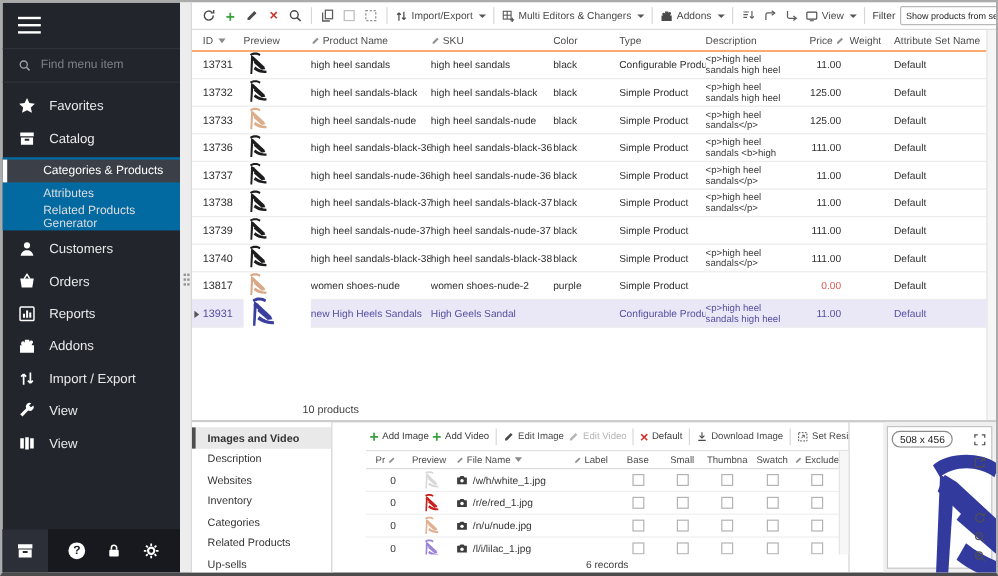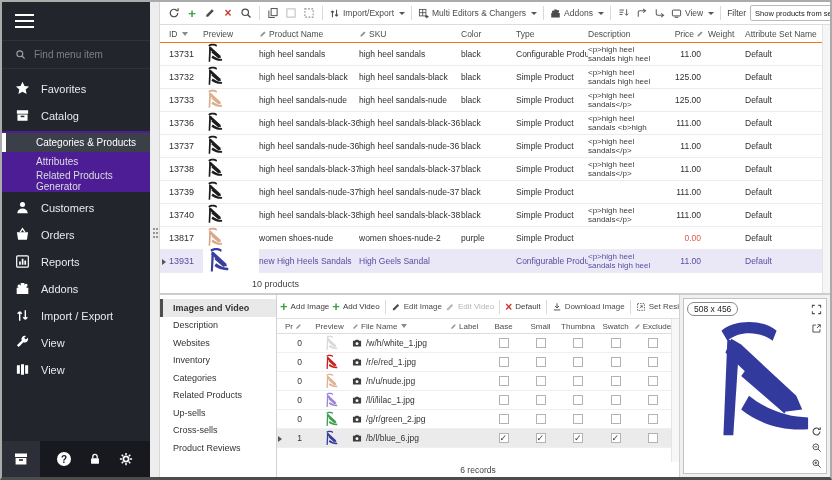--- a/index.html
+++ b/index.html
@@ -10,21 +10,21 @@
 
   
   .sidebar{width:148px;flex:none;background:#22252c;color:#e9eaec;display:flex;flex-direction:column;font-size:11px;}
   .hamburger{height:38px;flex:none;display:flex;align-items:center;padding-left:13px;cursor:pointer;}
   .hbar{width:19px;height:2px;background:#fff;box-shadow:0 -6px 0 #fff,0 6px 0 #fff;}
   .menu-search{height:29px;flex:none;display:flex;align-items:center;gap:8px;padding:0 13px;border-top:1px solid #2f323a;border-bottom:1px solid #2f323a;color:#7c8087;font-size:10px;}
   .menu-search svg{width:11px;height:11px;color:#9ea2a8;}
   .nav{flex:1;padding-top:6px;}
   .nav-item{height:27px;display:flex;align-items:center;gap:11px;padding-left:13px;cursor:pointer;}
   .nav-item svg{width:15px;height:15px;color:#fff;flex:none;}
-  .submenu{background:#4c1d95;margin:2px 0;padding:2px 0;}
+  .submenu{background:#0369a1;margin:2px 0;padding:2px 0;}
   .sub-item{height:19px;display:flex;align-items:center;padding-left:34px;font-size:10px;color:#dcdde0;position:relative;cursor:pointer;}
   .sub-item.selected{background:#3b3f47;color:#fff;}
   .sub-item.selected::before{content:"";position:absolute;left:0;top:0;bottom:0;width:4px;background:#fff;}
   .sidebar-bottom{height:36px;flex:none;background:#17191e;display:flex;align-items:stretch;}
   .sb-active{width:38px;background:#2c2f37;display:flex;align-items:center;justify-content:center;}
   .sb-active svg{width:16px;height:16px;color:#fff;}
   .sb-rest{flex:1;display:flex;justify-content:space-evenly;align-items:center;}
   .sb-rest svg{width:14px;height:14px;color:#fff;}
   .help-circle{width:14px;height:14px;border-radius:50%;background:#fff;color:#17191e;font-size:10px;font-weight:bold;display:flex;align-items:center;justify-content:center;}
 
@@ -67,21 +67,21 @@
   .pricecell.zero{color:#e2574f;}
   .shoe{display:inline-flex;}
   .prow .shoe svg{width:20px;height:20px;}
   .prow.selected .pvcell{background:#fff;}
   .prow.selected .shoe svg{width:27px;height:26px;}
   .mark{position:relative;height:100%;}
   .prow.selected .mark::after{content:"";position:absolute;left:2px;top:9px;border-left:4px solid #555;border-top:3px solid transparent;border-bottom:3px solid transparent;}
   .pfoot{height:18px;flex:none;display:flex;align-items:center;font-size:9px;color:#3f3f3f;padding-left:92px;}
 
   
-  .bottom{height:184px;flex:none;display:flex;border-top:2px solid #cdcdcd;min-width:0;}
+  .bottom{height:127px;flex:none;display:flex;border-top:2px solid #cdcdcd;min-width:0;gap:28px;}
   .tabs{width:117px;flex:none;border-right:1px solid #d2d2d2;padding-top:4px;background:#fff;}
   .tab{height:17.5px;display:flex;align-items:center;padding-left:13px;font-size:9px;color:#333;position:relative;cursor:pointer;white-space:nowrap;overflow:hidden;}
   .tab.selected{background:#e9e9e9;font-weight:bold;}
   .tab.selected::before{content:"";position:absolute;left:0;top:0;bottom:0;width:3px;background:#4d4d4d;}
 
   .images{width:403px;flex:none;display:flex;flex-direction:column;position:relative;border-right:1px solid #d2d2d2;}
   .itoolbar{height:24px;flex:none;display:flex;align-items:center;gap:3px;padding:0 3px;font-size:8px;color:#3b3b3b;border-bottom:1px solid #e0e0e0;white-space:nowrap;overflow:hidden;}
   .itoolbar .tb-btn svg{width:10px;height:10px;}
   .disabled{color:#b5b5b5;}
   .ivtrack{position:absolute;right:0;top:24px;bottom:15px;width:8px;background:#f7f7f7;border-left:1px solid #e5e5e5;}

